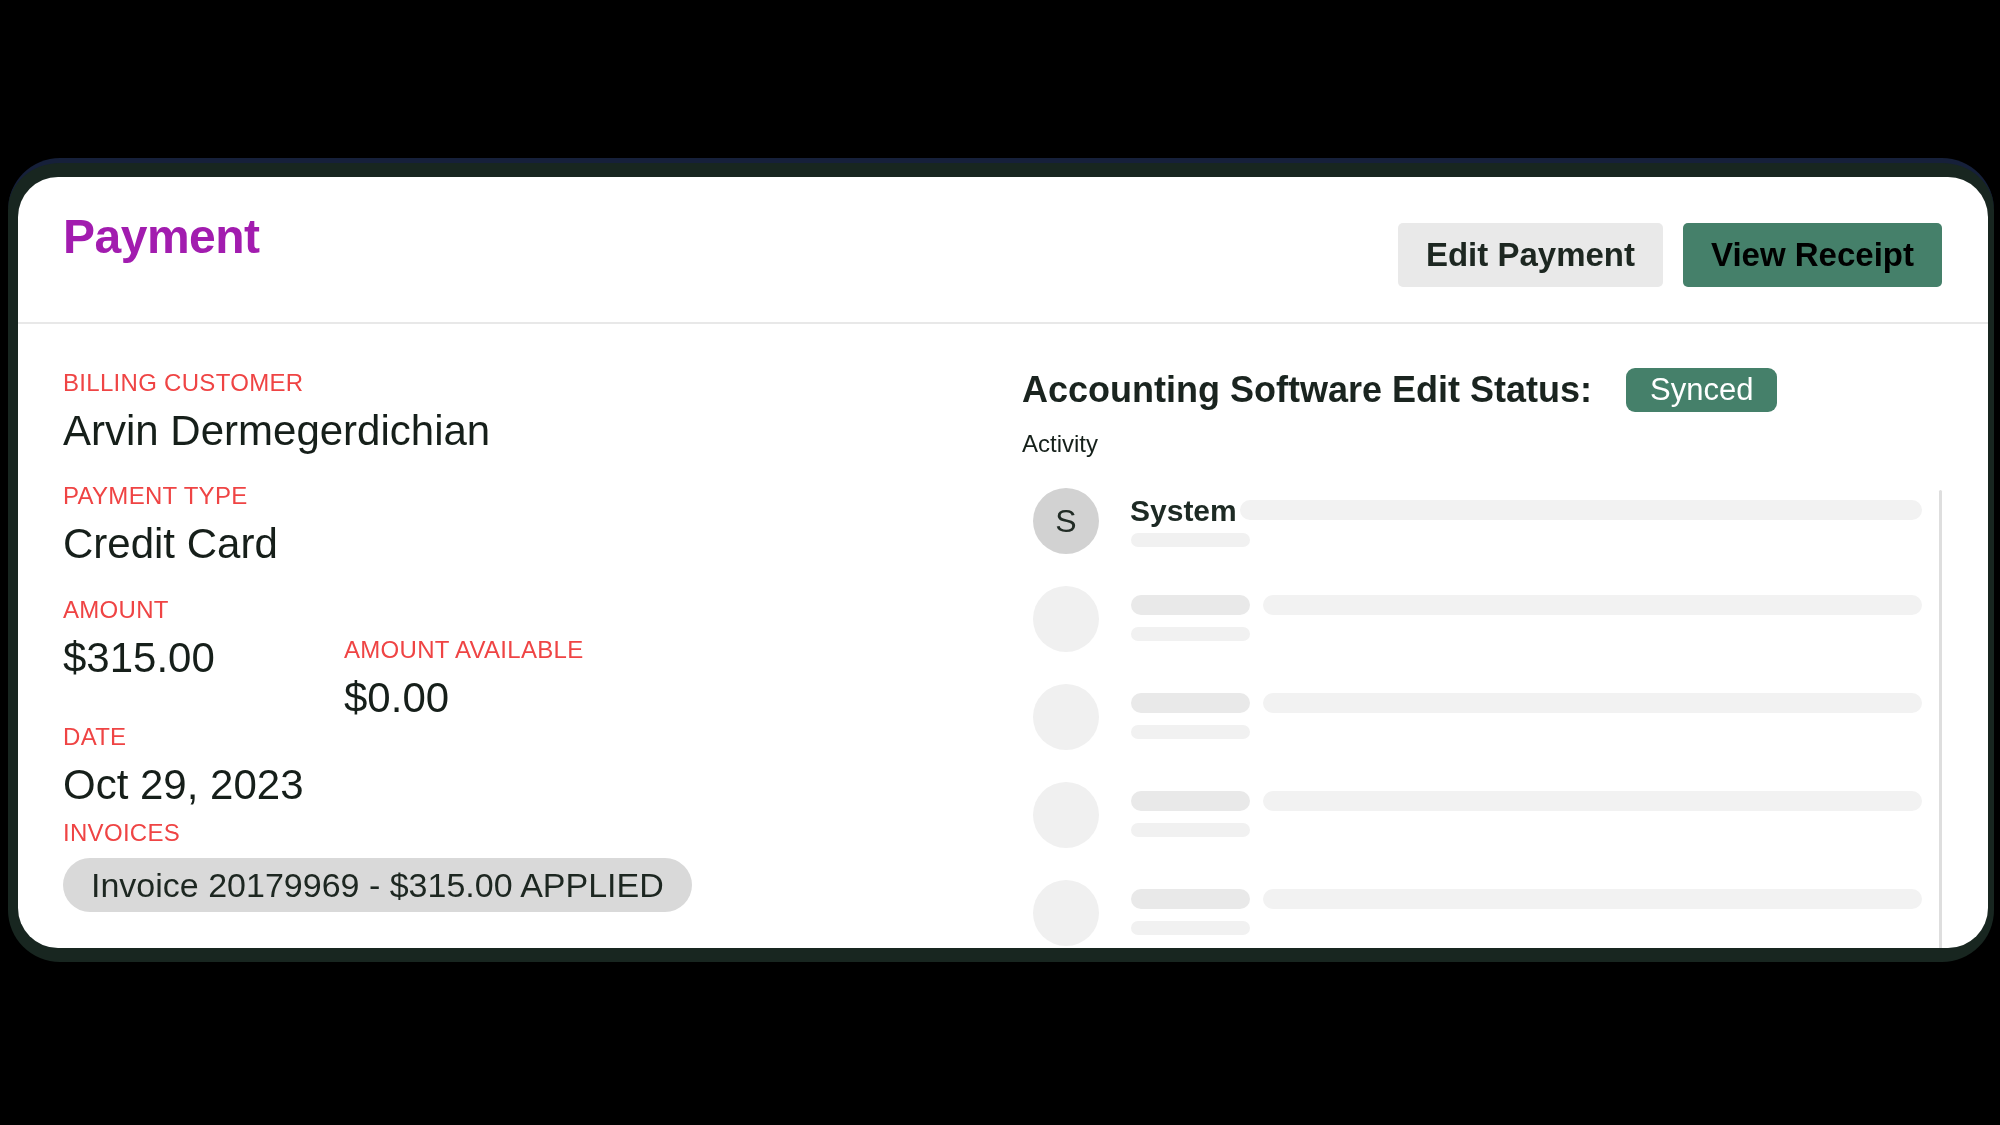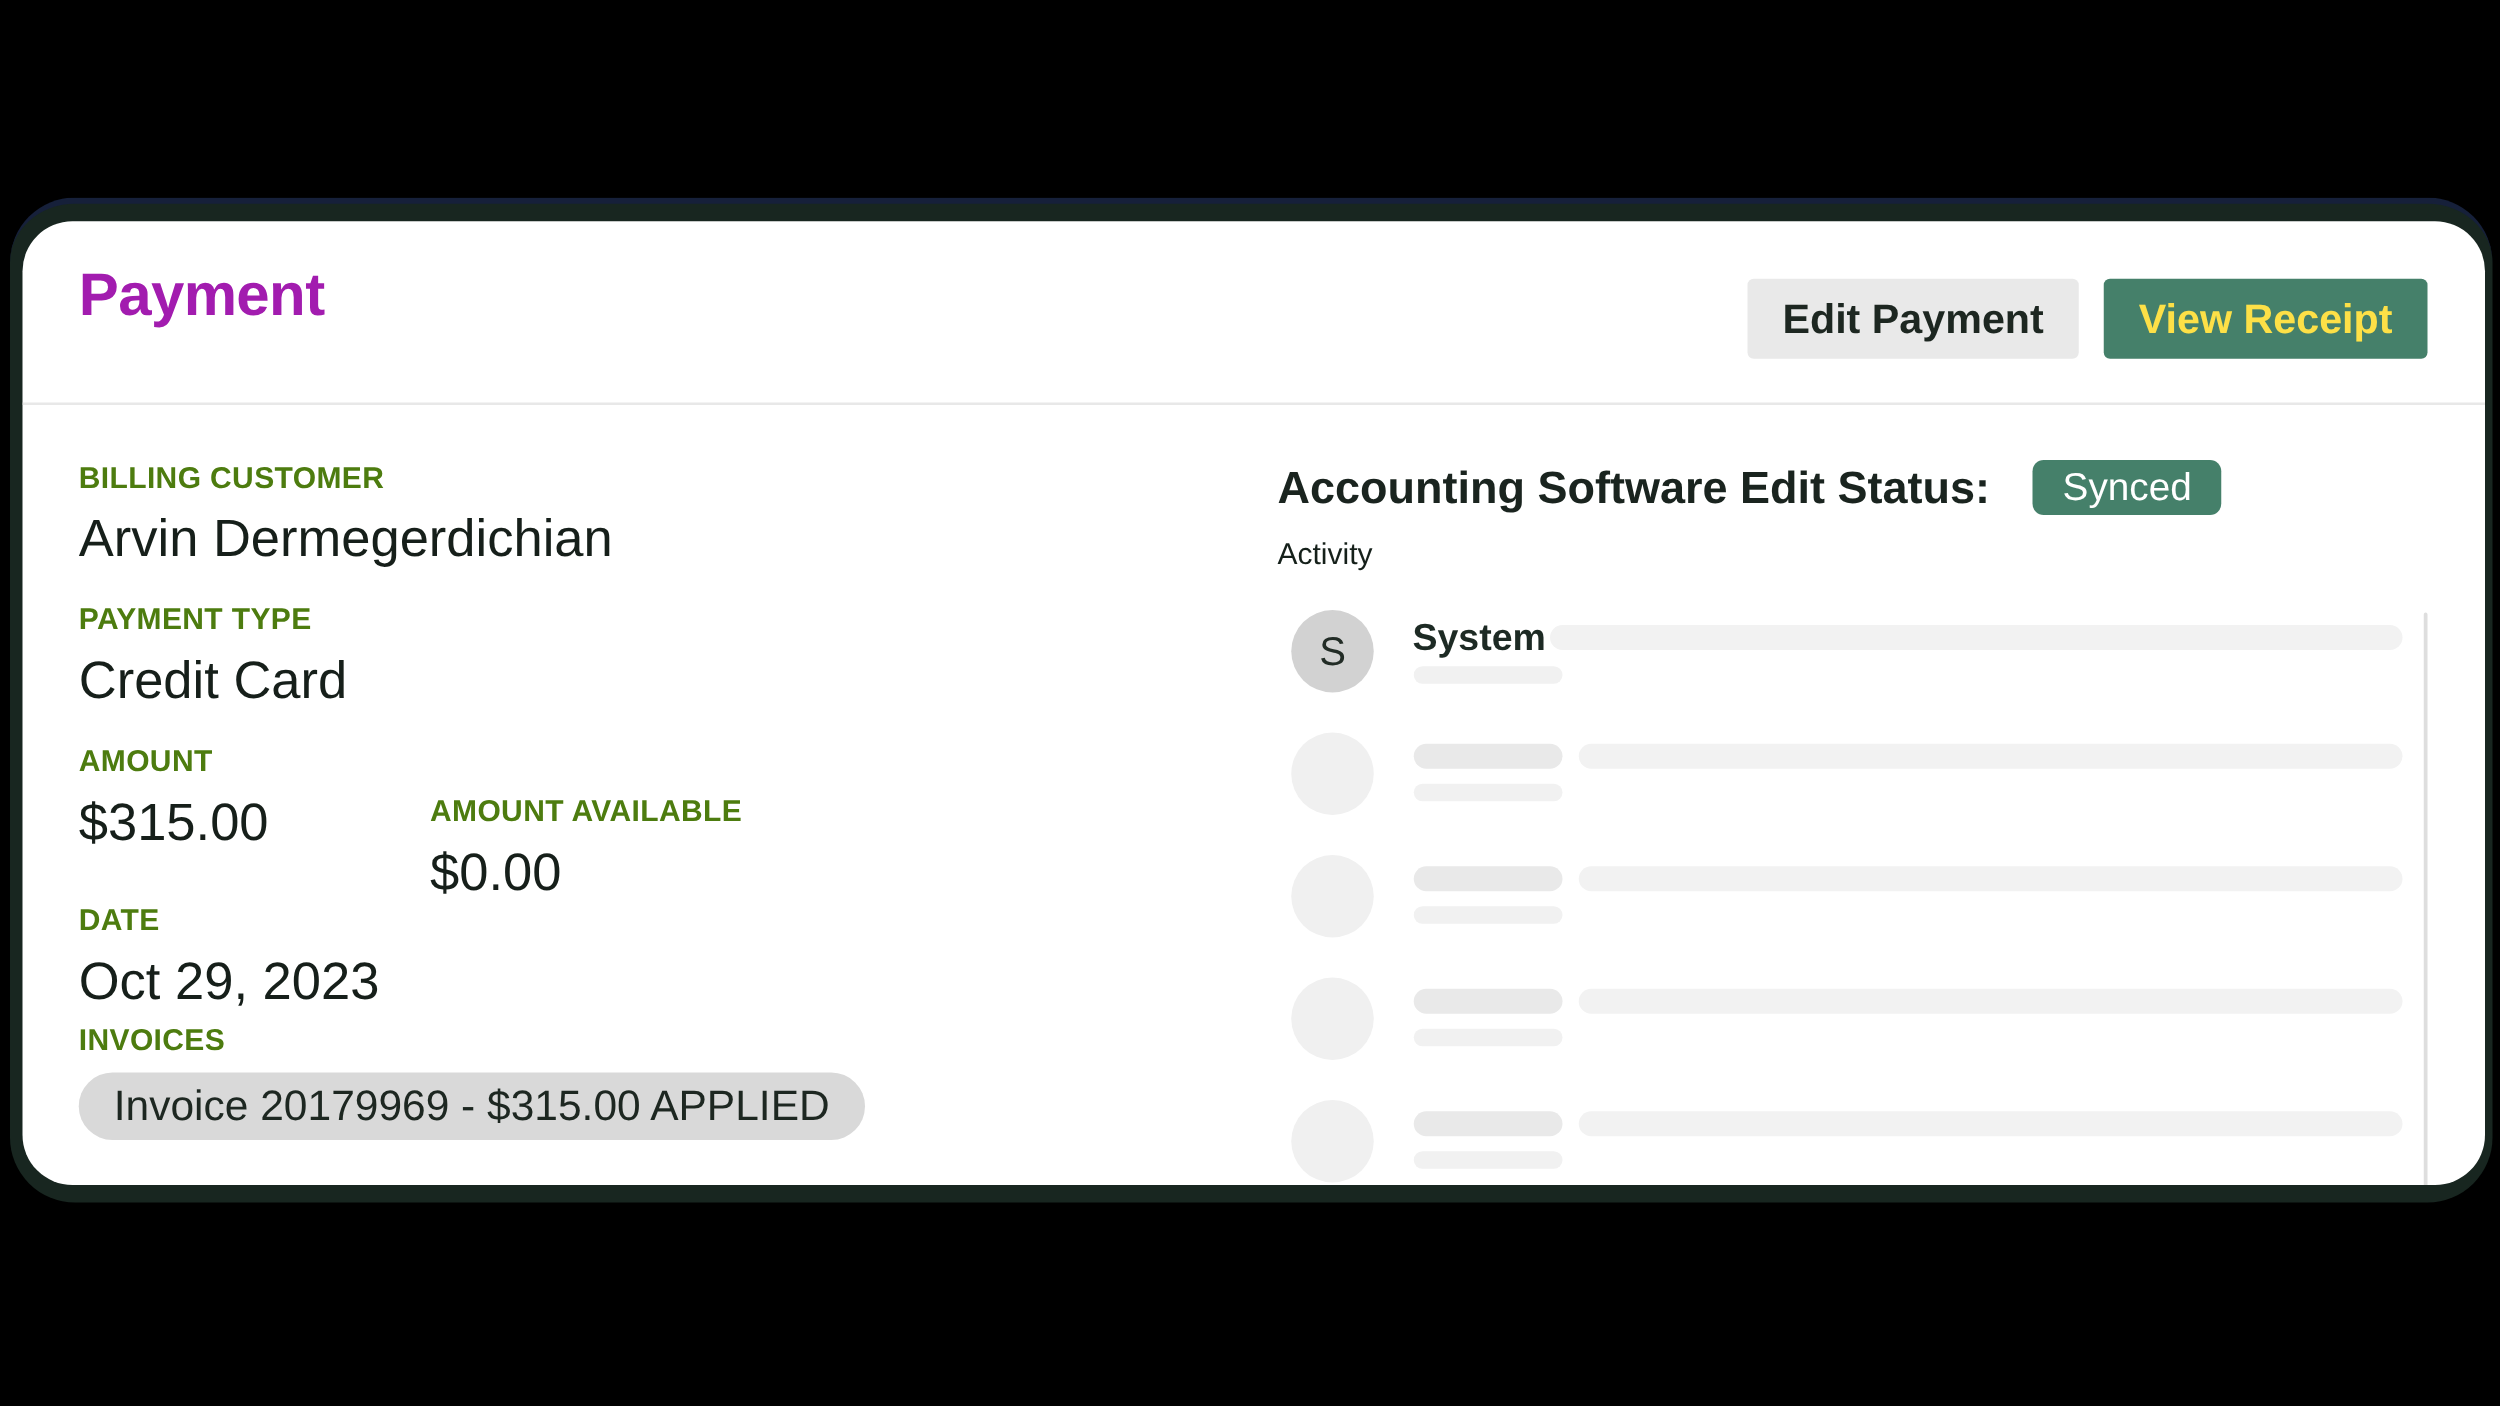--- a/index.html
+++ b/index.html
@@ -28,28 +28,28 @@
     letter-spacing:-0.5px;
   }
 
   .btn-row { position:absolute; top:46px; right:46px; display:flex; gap:20px; }
   .btn {
     height:64px; padding:0 28px; border:none; border-radius:5px;
     font-family:"Liberation Sans", sans-serif;
     font-size:33px; font-weight:600; cursor:pointer; white-space:nowrap;
   }
   .btn-secondary { background:#e9e9e9; color:#1d2721; }
-  .btn-primary   { background:#45806a; color:#fde047; }
+  .btn-primary   { background:#45806a; color:#000000; }
 
   .divider { position:absolute; top:145px; left:0; right:0; height:2px; background:#e8e8e8; }
 
   .field { position:absolute; }
   .field .flabel {
-    display:block; font-size:24px; line-height:30px; font-weight:700;
-    color:#4d7c0f; letter-spacing:0.3px;
+    display:block; font-size:24px; line-height:30px; font-weight:400;
+    color:#ef4444; letter-spacing:0.3px;
   }
   .field .fvalue {
     margin-top:10px; font-size:42px; line-height:46px; font-weight:400; color:#161f1a;
   }
   .f-billing  { left:45px;  top:191px; }
   .f-type     { left:45px;  top:304px; }
   .f-amount   { left:45px;  top:418px; }
   .f-avail    { left:326px; top:418px;margin-top:40px; }
   .f-date     { left:45px;  top:545px; }
   .f-invoices { left:45px;  top:641px; }

